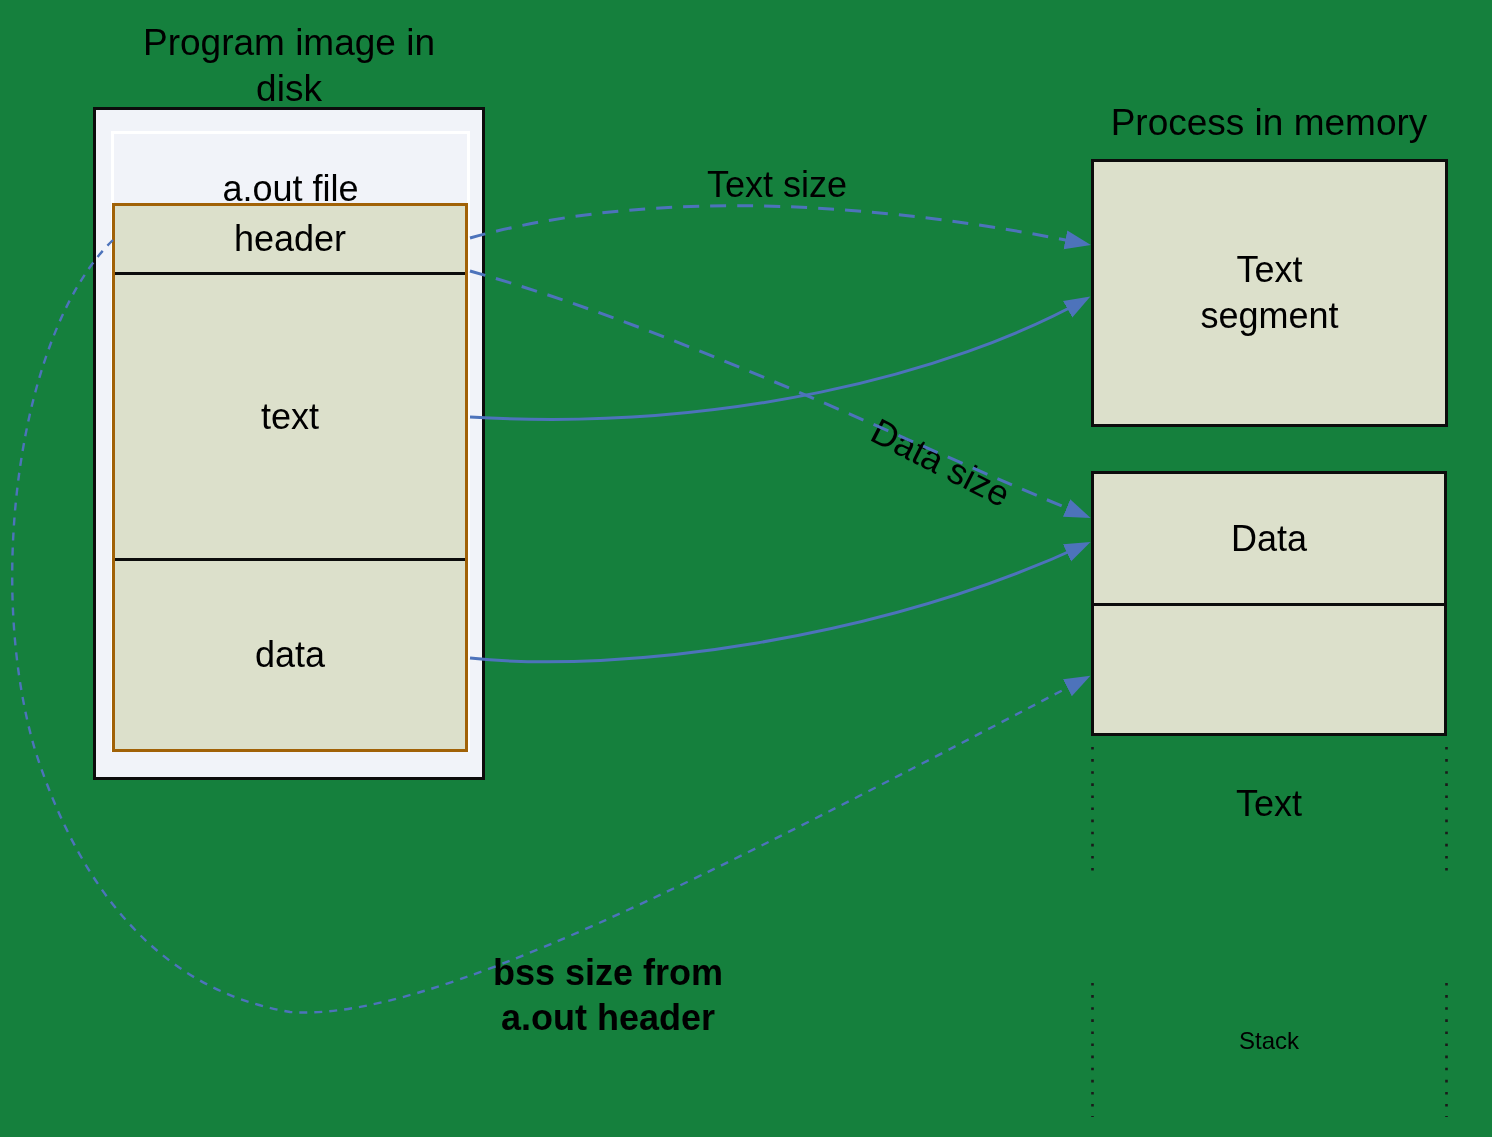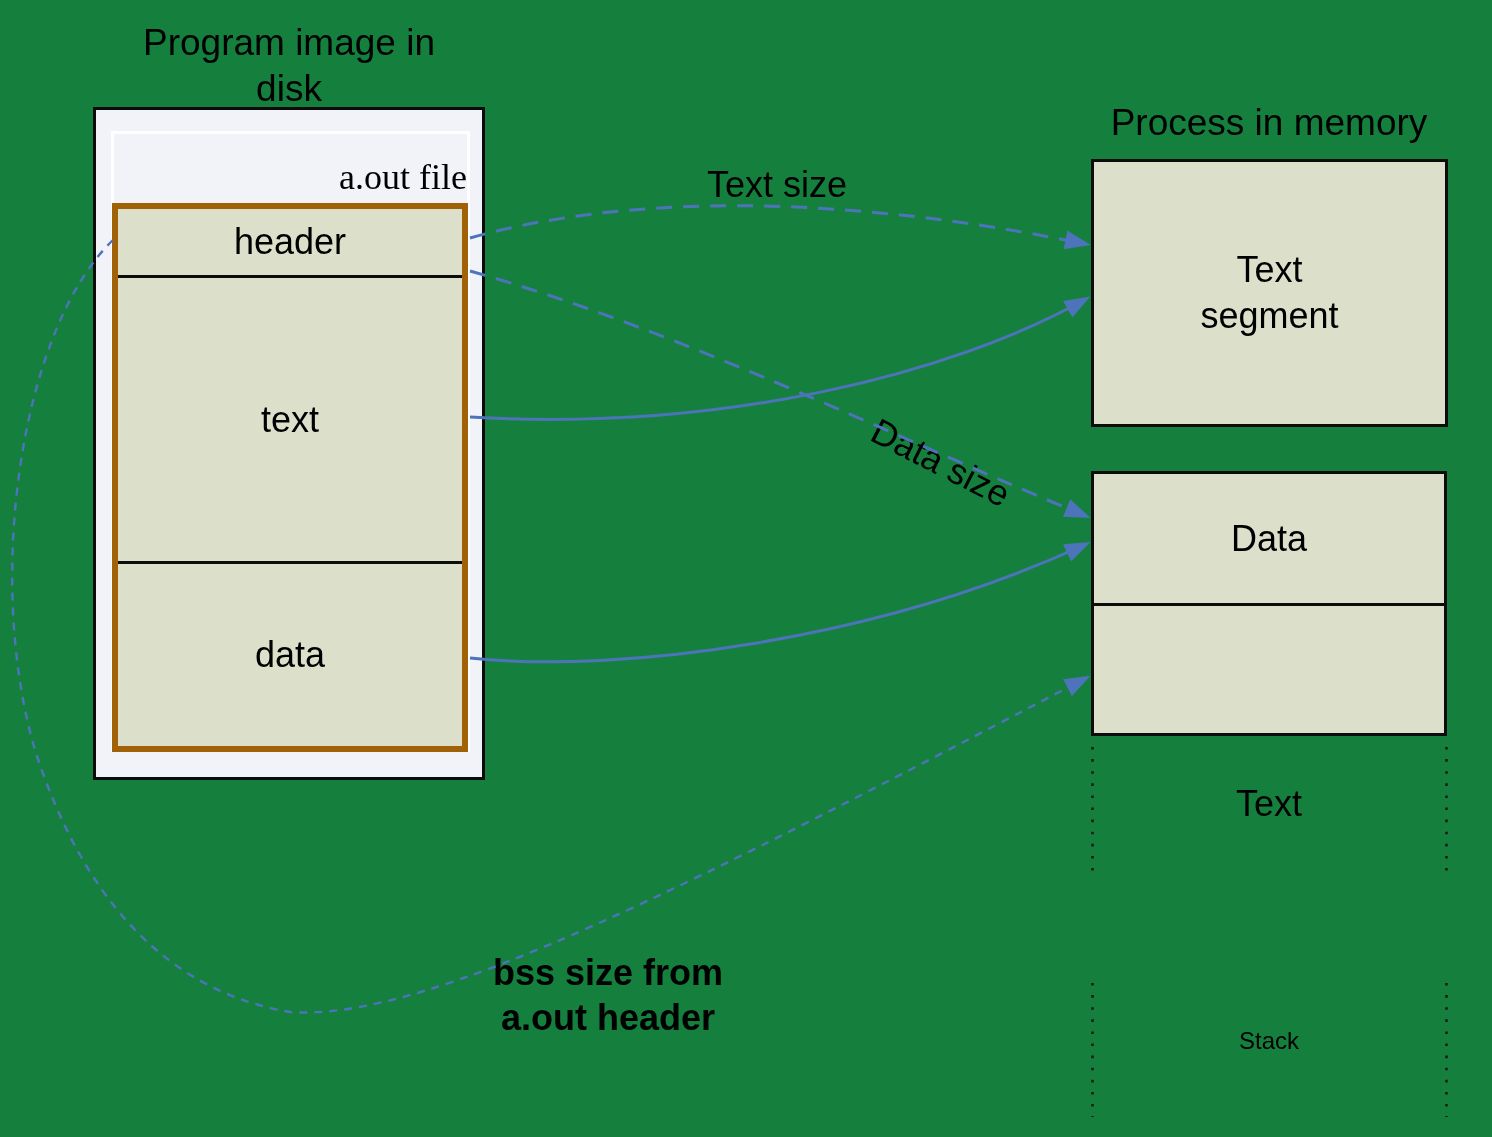--- a/index.html
+++ b/index.html
@@ -13,26 +13,26 @@
 
   
   .disk-outer{
     position:absolute;left:93px;top:107px;width:392px;height:673px;
     background:#f1f3f9;border:3px solid #0c0c0c;box-sizing:border-box;
   }
   .disk-inner{
     position:absolute;left:15px;top:21px;width:359px;height:621px;
     border:3px solid #ffffff;box-sizing:border-box;
   }
-  .aout-label{margin-top:22px;text-align:right;font-size:36px;font-family:Liberation Serif, serif;}
+  .aout-label{margin-top:34px;text-align:center;font-size:36px;}
 
   
   .aout-stack{
     position:absolute;left:112px;top:203px;width:356px;height:549px;
-    background:#dce0cb;border:6px solid #a16207;box-sizing:border-box;
+    background:#dce0cb;border:3px solid #a16207;box-sizing:border-box;
     display:flex;flex-direction:column;
   }
   .sec{display:flex;align-items:center;justify-content:center;font-size:36px;}
   .sec-header{height:66px;border-bottom:3px solid #0c0c0c;}
   .sec-text{height:283px;border-bottom:3px solid #0c0c0c;}
   .sec-data{flex:1;}
 
   
   .memtitle{position:absolute;left:1086px;top:100px;width:366px;}
   .seg-box{

